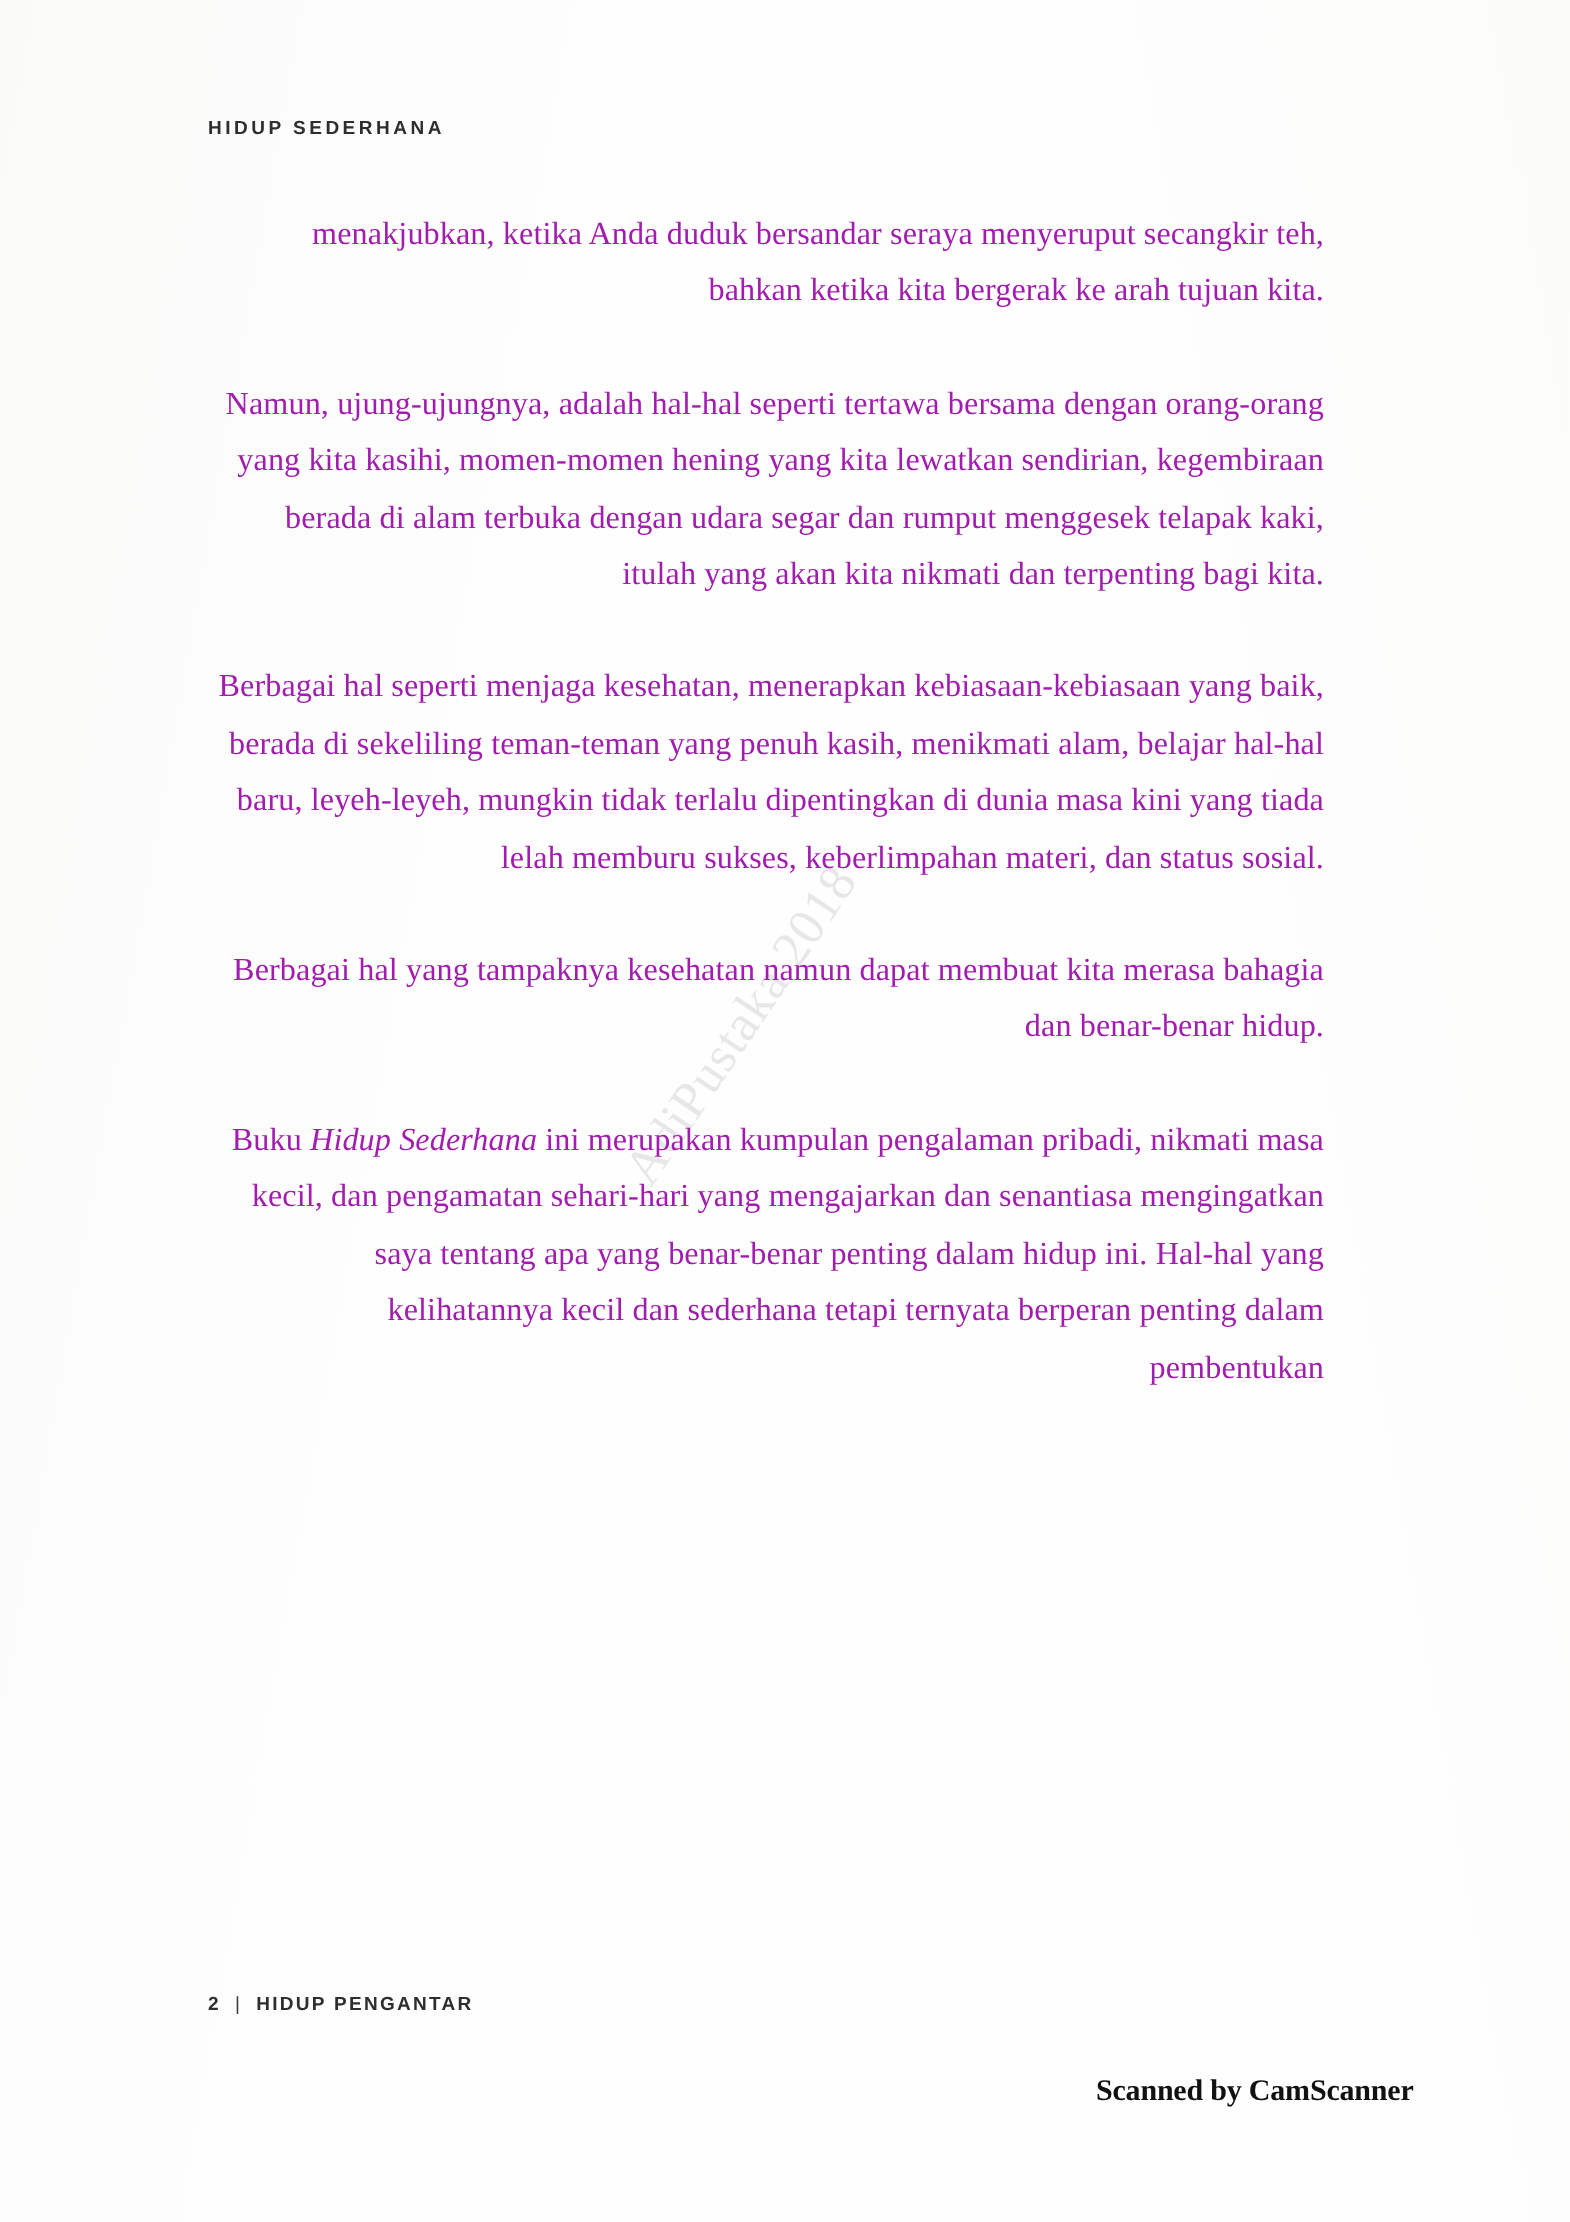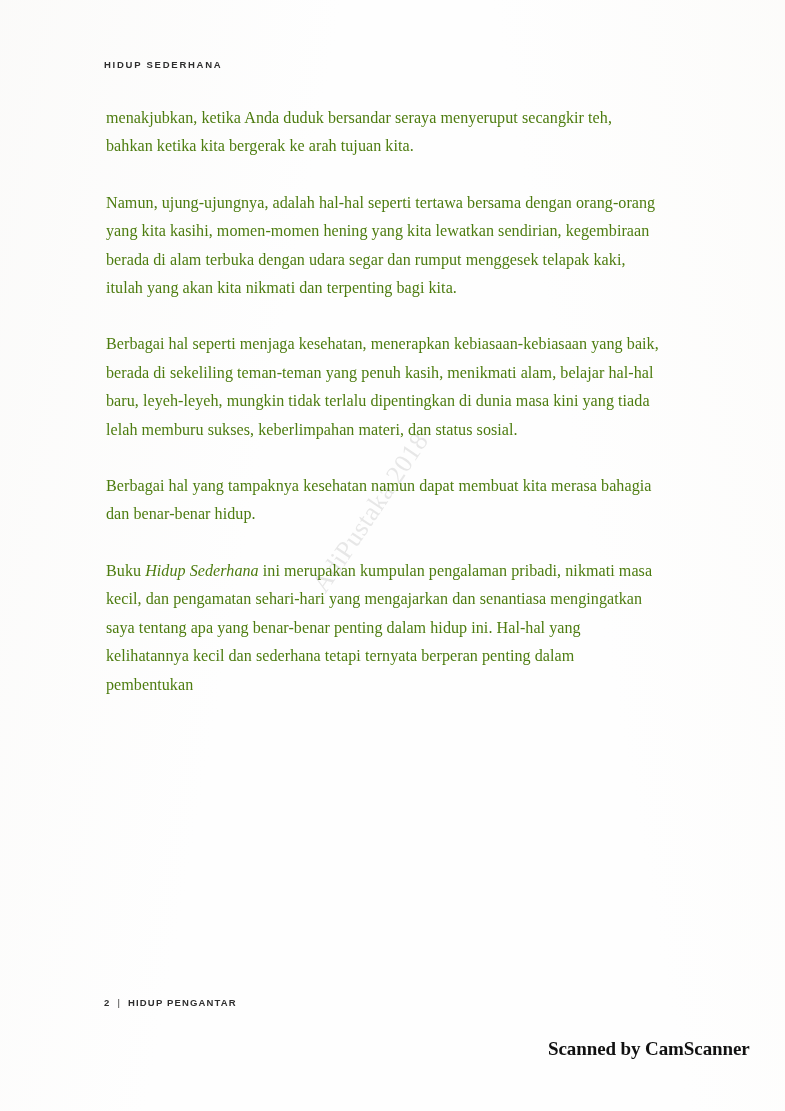--- a/index.html
+++ b/index.html
@@ -46,22 +46,22 @@
     position: absolute;
     left: 106px;
     top: 104px;
     width: 556px;
   }
 
   .para {
     margin: 0 0 28px 0;
     font-size: 16.1px;
     line-height: 28.4px;
-    color: #4d7c0f;
-    text-align: left;
+    color: #a21caf;
+    text-align: right;
     letter-spacing: 0.05px;
   }
 
   .para:last-child { margin-bottom: 0; }
 
   .para em {
     font-style: italic;
   }
 
   
@@ -101,21 +101,21 @@
     pointer-events: none;
     user-select: none;
   }
 
   
   .camscanner {
     position: absolute;
     left: 548px;
     top: 1038px;
     font-family: "Liberation Serif", "DejaVu Serif", serif;
-    font-size: 19px;
+    font-size: 15px;
     font-weight: 700;
     color: #111111;
     white-space: nowrap;
     letter-spacing: -0.1px;
   }
 </style>
 </head>
 <body>
 
 <div class="page">

